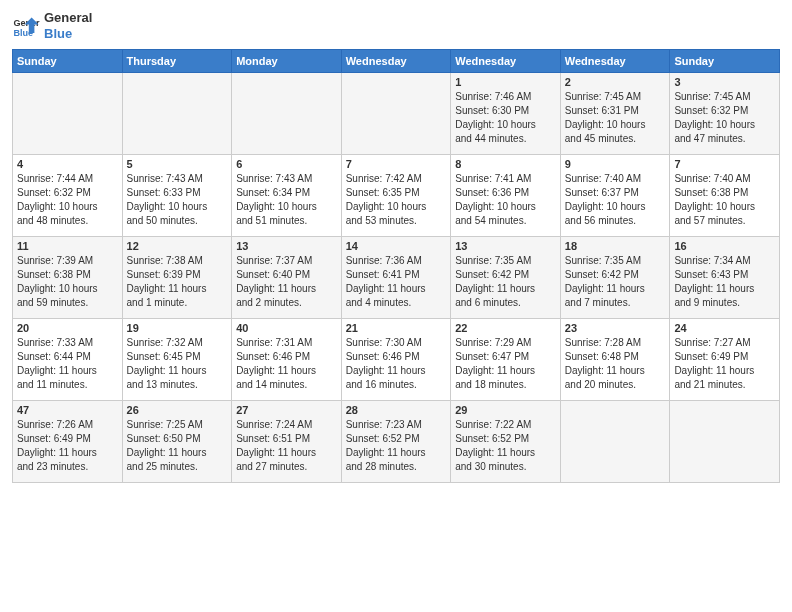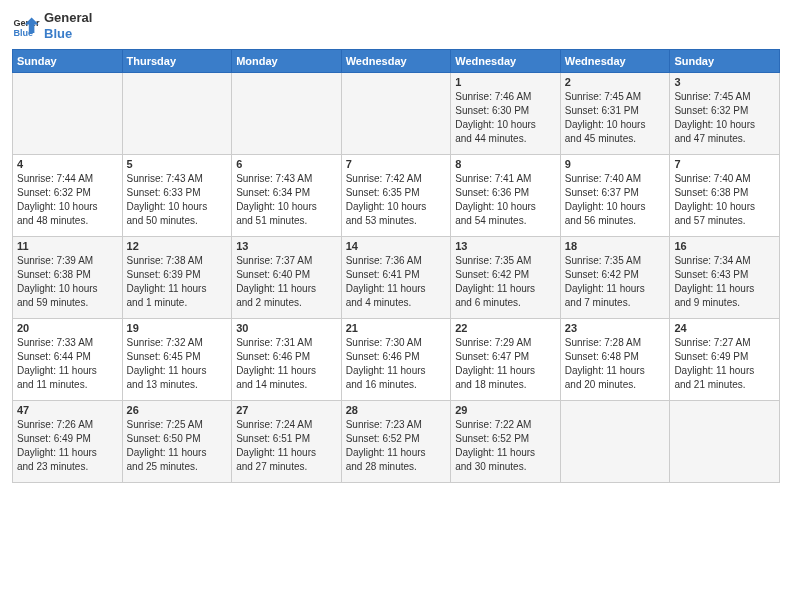--- a/index.html
+++ b/index.html
@@ -196,21 +196,21 @@
         <tr>
           <td>
             <span class="day-num">20</span>
             <div class="day-info">Sunrise: 7:33 AM<br>Sunset: 6:44 PM<br>Daylight: 11 hours<br>and 11 minutes.</div>
           </td>
           <td>
             <span class="day-num">19</span>
             <div class="day-info">Sunrise: 7:32 AM<br>Sunset: 6:45 PM<br>Daylight: 11 hours<br>and 13 minutes.</div>
           </td>
           <td>
-            <span class="day-num">30</span>
+            <span class="day-num">40</span>
             <div class="day-info">Sunrise: 7:31 AM<br>Sunset: 6:46 PM<br>Daylight: 11 hours<br>and 14 minutes.</div>
           </td>
           <td>
             <span class="day-num">21</span>
             <div class="day-info">Sunrise: 7:30 AM<br>Sunset: 6:46 PM<br>Daylight: 11 hours<br>and 16 minutes.</div>
           </td>
           <td>
             <span class="day-num">22</span>
             <div class="day-info">Sunrise: 7:29 AM<br>Sunset: 6:47 PM<br>Daylight: 11 hours<br>and 18 minutes.</div>
           </td>

